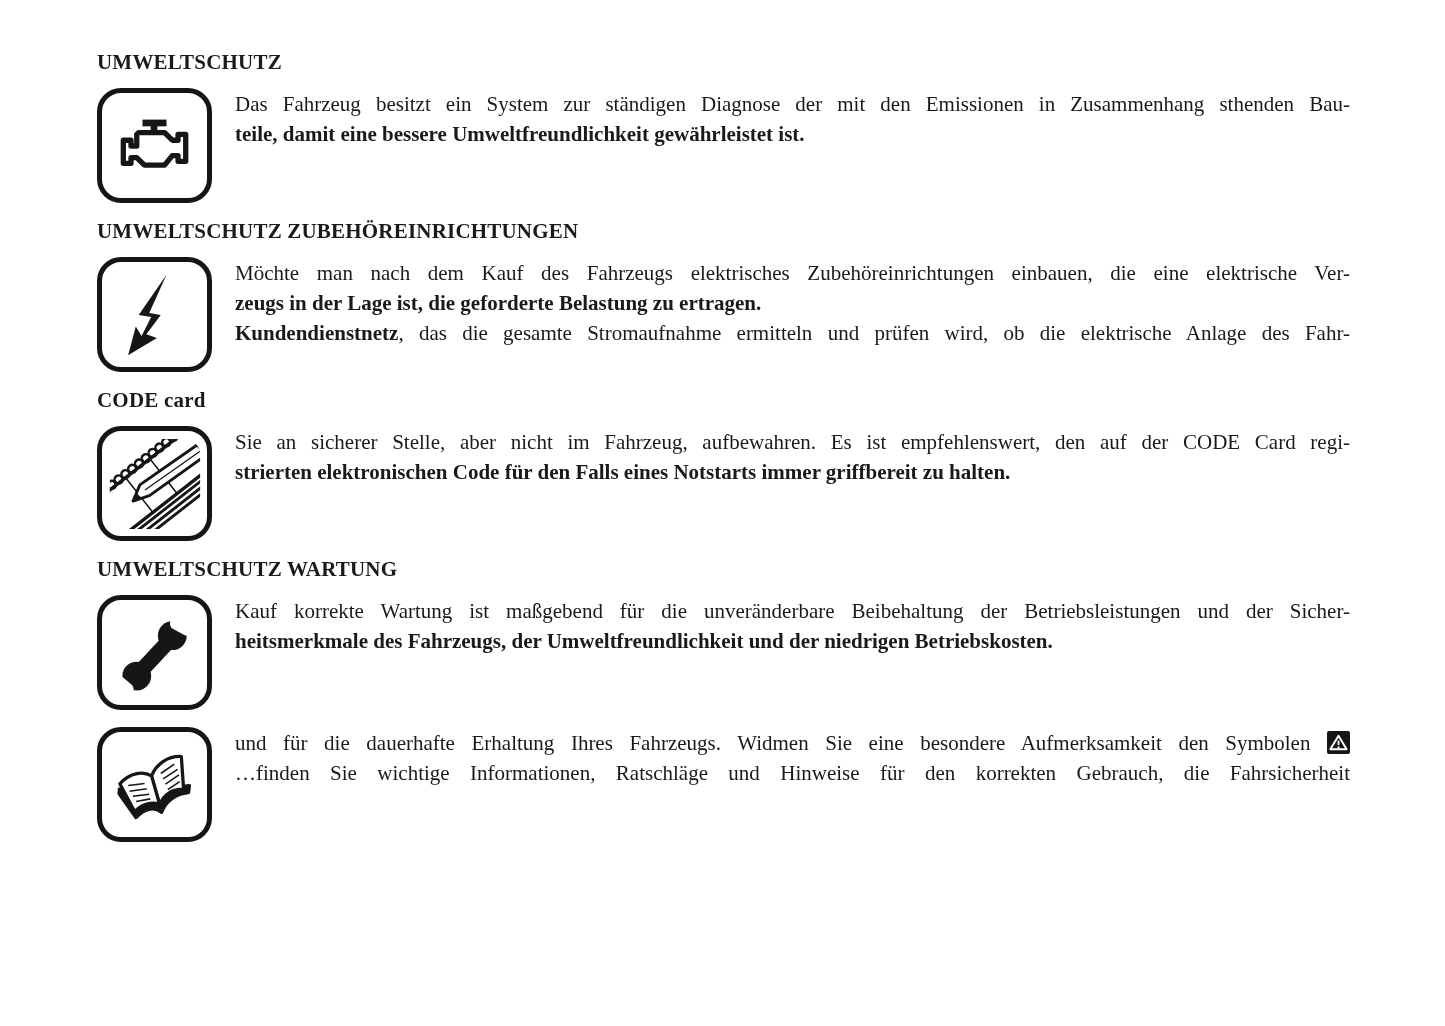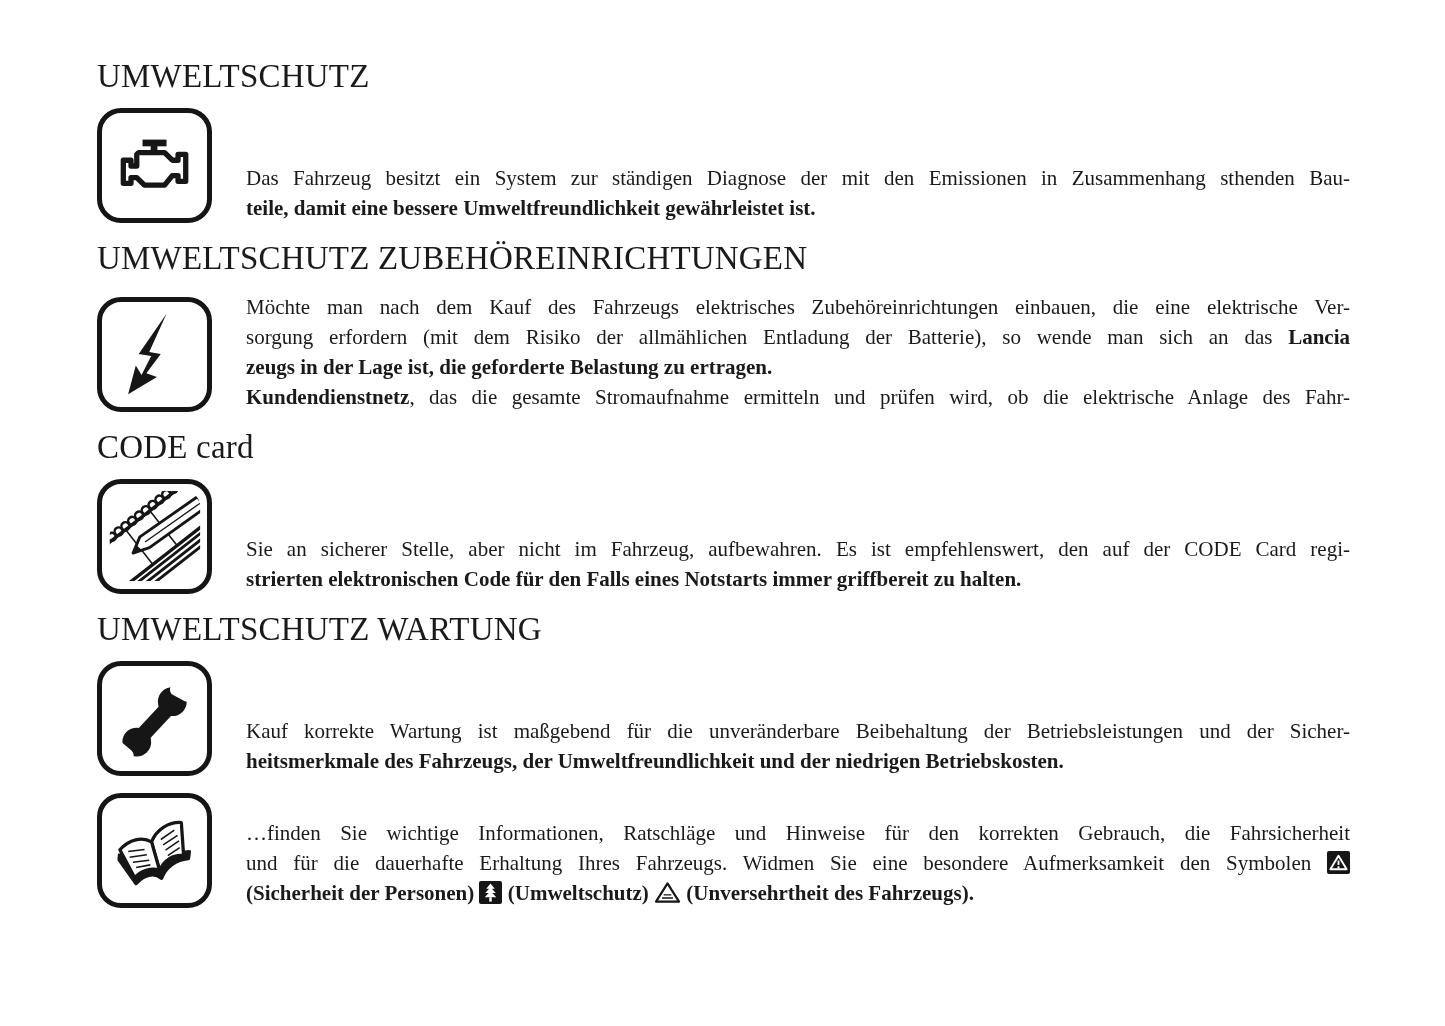--- a/index.html
+++ b/index.html
@@ -5,30 +5,30 @@
   html, body { margin: 0; padding: 0; background: #ffffff; }
   body {
     width: 1445px; height: 1026px;
     box-sizing: border-box;
     padding: 50px 95px 0 97px;
     font-family: "Liberation Serif", "DejaVu Serif", serif;
     color: #1a1a1a;
     overflow: hidden;
   }
   h2.sec-heading {
-    font-size: 33px;
-    font-weight: 400;
+    font-size: 21px;
+    font-weight: 700;
     letter-spacing: 0.2px;
     line-height: 1.1;
-    margin: 8px 0 14px 0;
+    margin: 1px 0 14px 0;
   }
   .sec-row {
     display: flex;
-    align-items: flex-end;
-    gap: 34px;
+    align-items: flex-start;
+    gap: 23px;
     margin-bottom: 17px;
   }
   .icon-box {
     flex: 0 0 105px;
     width: 105px; height: 105px;
     border: 5px solid #151515;
     border-radius: 24px;
     display: flex; align-items: center; justify-content: center;
     background: #ffffff;
   }
@@ -75,21 +75,20 @@
 <section>
   <h2 class="sec-heading">UMWELTSCHUTZ ZUBEHÖREINRICHTUNGEN</h2>
   <div class="sec-row">
     <div class="icon-box">
       <svg viewBox="0 0 100 100">
         <path d="M62 8 L33 50 L46 52 L36 72 L30 62 L22 92 L52 74 L41 70 L56 50 L44 48 Z" fill="#161616" stroke="none"></path>
       </svg>
     </div>
     <div class="para">
       <span class="ln">Möchte man nach dem Kauf des Fahrzeugs elektrisches Zubehöreinrichtungen einbauen, die eine elektrische Ver-</span>
-      <span class="ln"><span>sorgung erfordern (mit dem Risiko der allmählichen Entladung der Batterie), so wende man sich an das </span><b class="bseg">Lancia</b></span>
       <span class="ln last">zeugs in der Lage ist, die geforderte Belastung zu ertragen.</span>
       <span class="ln"><b class="bseg">Kundendienstnetz</b><span>, das die gesamte Stromaufnahme ermitteln und prüfen wird, ob die elektrische Anlage des Fahr-</span></span>
     </div>
   </div>
 </section>
 
 <section>
   <h2 class="sec-heading">CODE card</h2>
   <div class="sec-row">
     <div class="icon-box">
@@ -158,30 +157,22 @@
         <g transform="rotate(-14 50 55)">
           <path d="M15 44 L13 50 L24 78 C34 71 45 71 51 79 C58 69 70 64 83 66 L86 58" fill="#161616" stroke="#161616" stroke-width="4" stroke-linejoin="round"></path>
           <path d="M50 40 C58 29 72 24 85 28 L79 62 C68 58 58 62 51 71 Z" fill="#ffffff" stroke="#161616" stroke-width="3.4" stroke-linejoin="round"></path>
           <path d="M50 40 C42 32 28 32 16 40 L24 72 C33 66 44 66 51 71 Z" fill="#ffffff" stroke="#161616" stroke-width="3.4" stroke-linejoin="round"></path>
           <path d="M60 40 L76 34 M61 46 L78 40 M62 52 L78 46 M63 58 L77 53" class="stroke" stroke-width="1.6"></path>
           <path d="M24 44 L41 46 M24 50 L42 52 M26 56 L43 58 M28 62 L43 63" class="stroke" stroke-width="1.6"></path>
         </g>
       </svg>
     </div>
     <div class="para">
-      <span class="ln">…finden Sie wichtige Informationen, Ratschläge und Hinweise für den korrekten Gebrauch, die Fahrsicherheit</span>
       <span class="ln"><span>und für die dauerhafte Erhaltung Ihres Fahrzeugs. Widmen Sie eine besondere Aufmerksamkeit den Symbolen </span><svg class="sym sym-square" viewBox="0 0 24 24">
             <rect x="0" y="0" width="24" height="24" rx="2" fill="#161616"></rect>
             <path d="M12 5 L20.5 19 H3.5 Z" fill="none" stroke="#ffffff" stroke-width="2" stroke-linejoin="round"></path>
             <line x1="12" y1="10" x2="12" y2="14.5" stroke="#ffffff" stroke-width="2"></line>
             <circle cx="12" cy="17" r="1.2" fill="#ffffff"></circle>
           </svg></span>
-      <span class="ln last"><span>(Sicherheit der Personen) </span><svg class="sym sym-square" viewBox="0 0 24 24">
-            <rect x="0" y="0" width="24" height="24" rx="2" fill="#161616"></rect>
-            <path d="M12 2.5 L7.5 8 H16.5 Z M12 6.5 L6.5 12.5 H17.5 Z M12 10.5 L6 17 H18 Z" fill="#ffffff"></path>
-            <rect x="10.7" y="17" width="2.6" height="4.5" fill="#ffffff"></rect>
-          </svg><span> (Umweltschutz) </span><svg class="sym sym-tri" viewBox="0 0 27 24">
-            <path d="M13.5 2.5 L25.5 21.5 H1.5 Z" fill="none" stroke="#161616" stroke-width="2.3" stroke-linejoin="round"></path>
-            <path d="M9.5 14.5 H17.5 M7.8 17.8 H19.2" stroke="#161616" stroke-width="1.5"></path>
-          </svg><span> (Unversehrtheit des Fahrzeugs).</span></span>
+      <span class="ln">…finden Sie wichtige Informationen, Ratschläge und Hinweise für den korrekten Gebrauch, die Fahrsicherheit</span>
     </div>
   </div>
 </section>
 
 </body></html>

